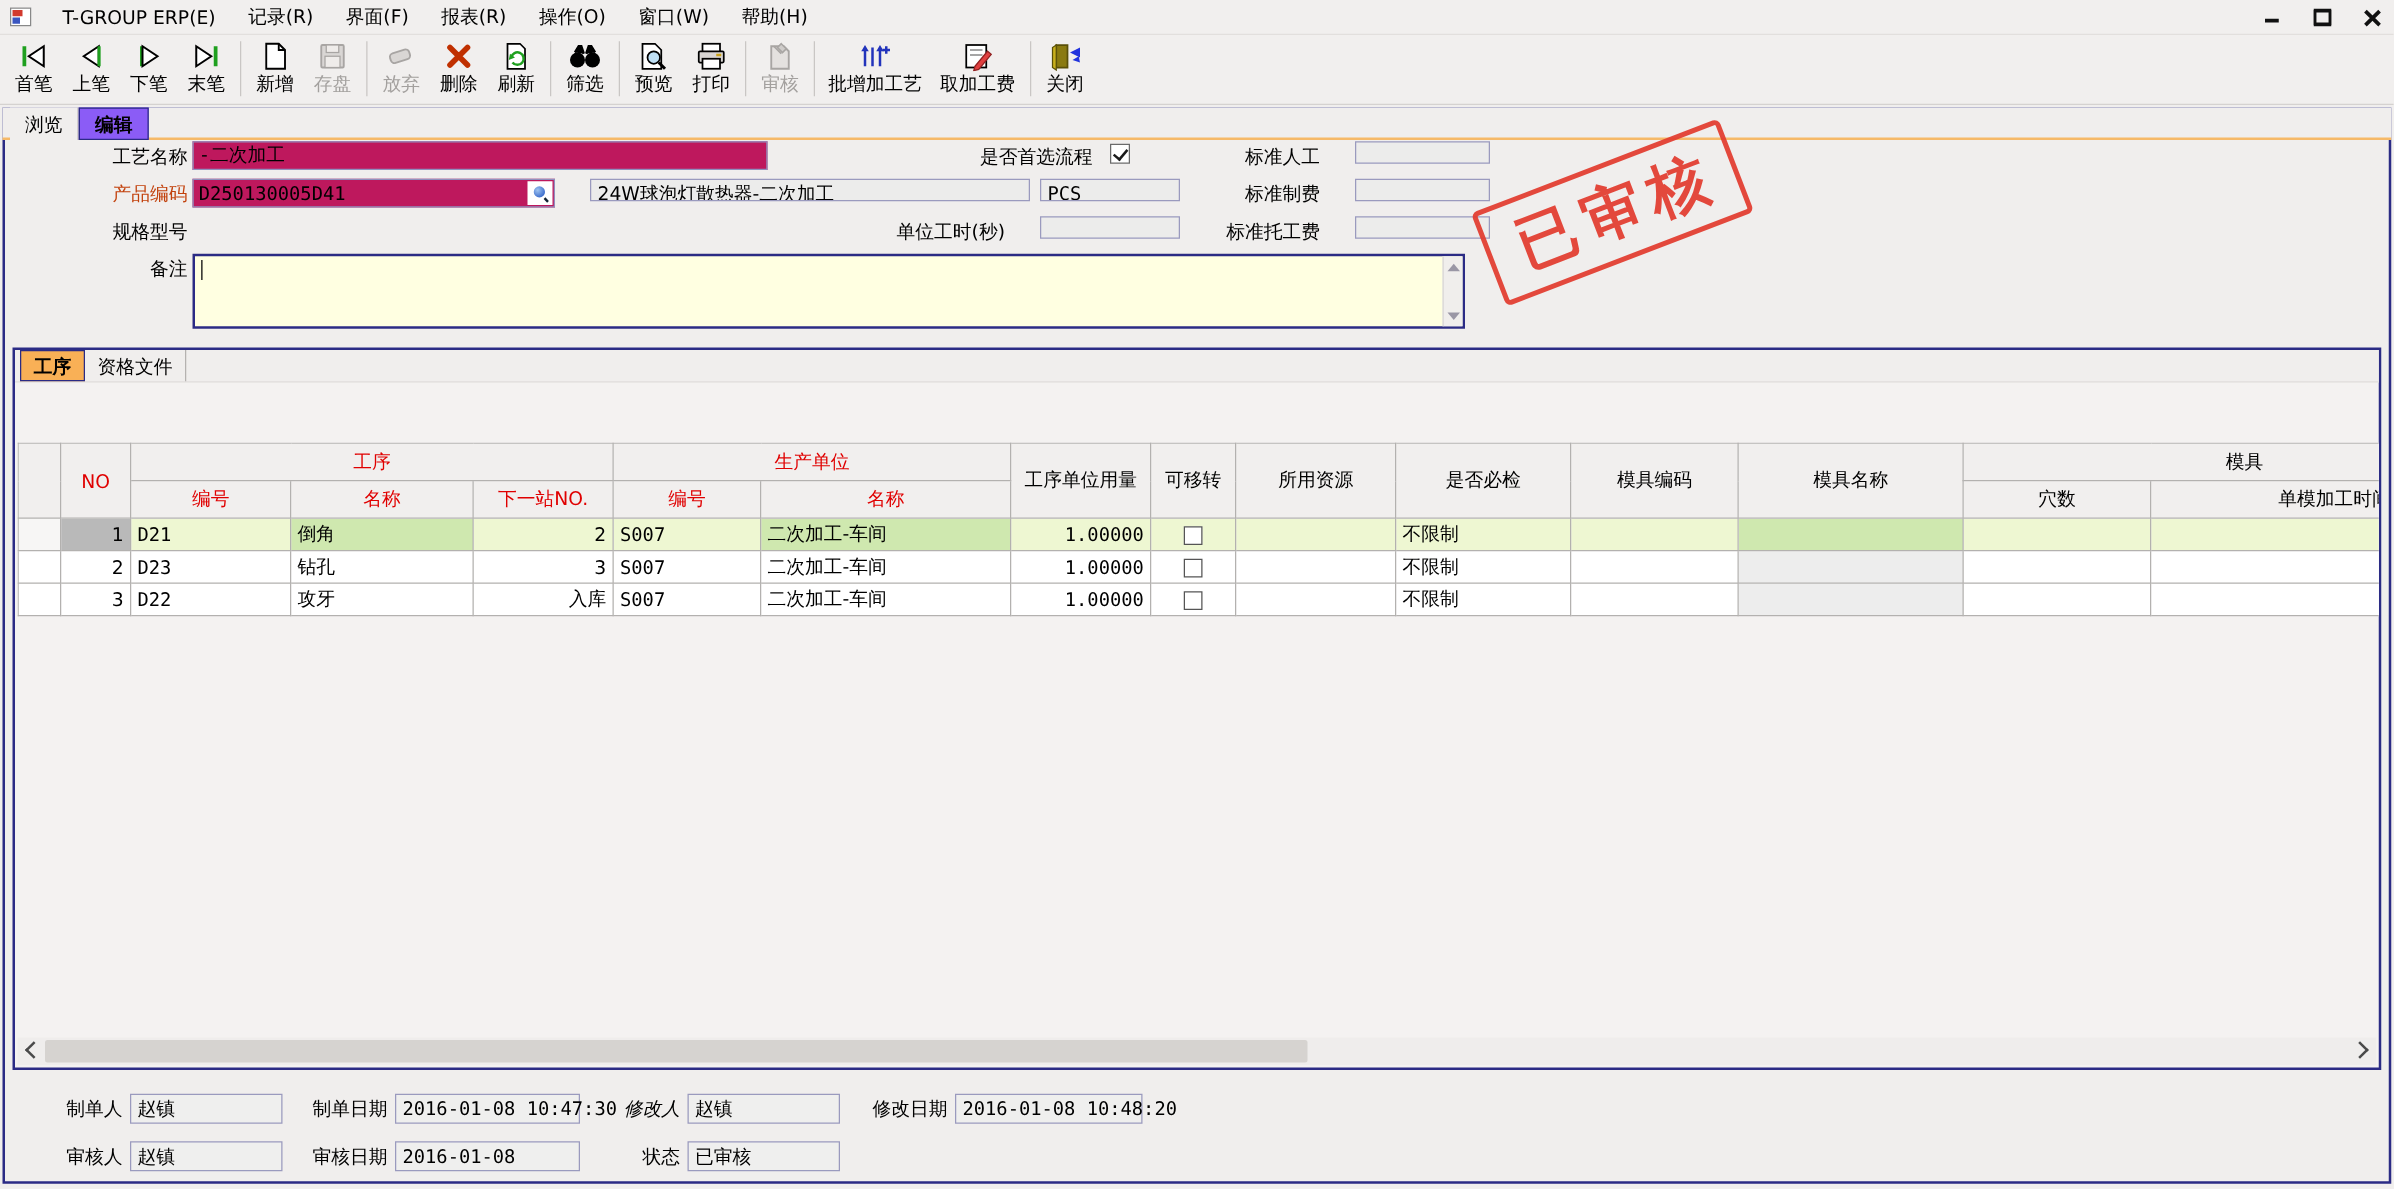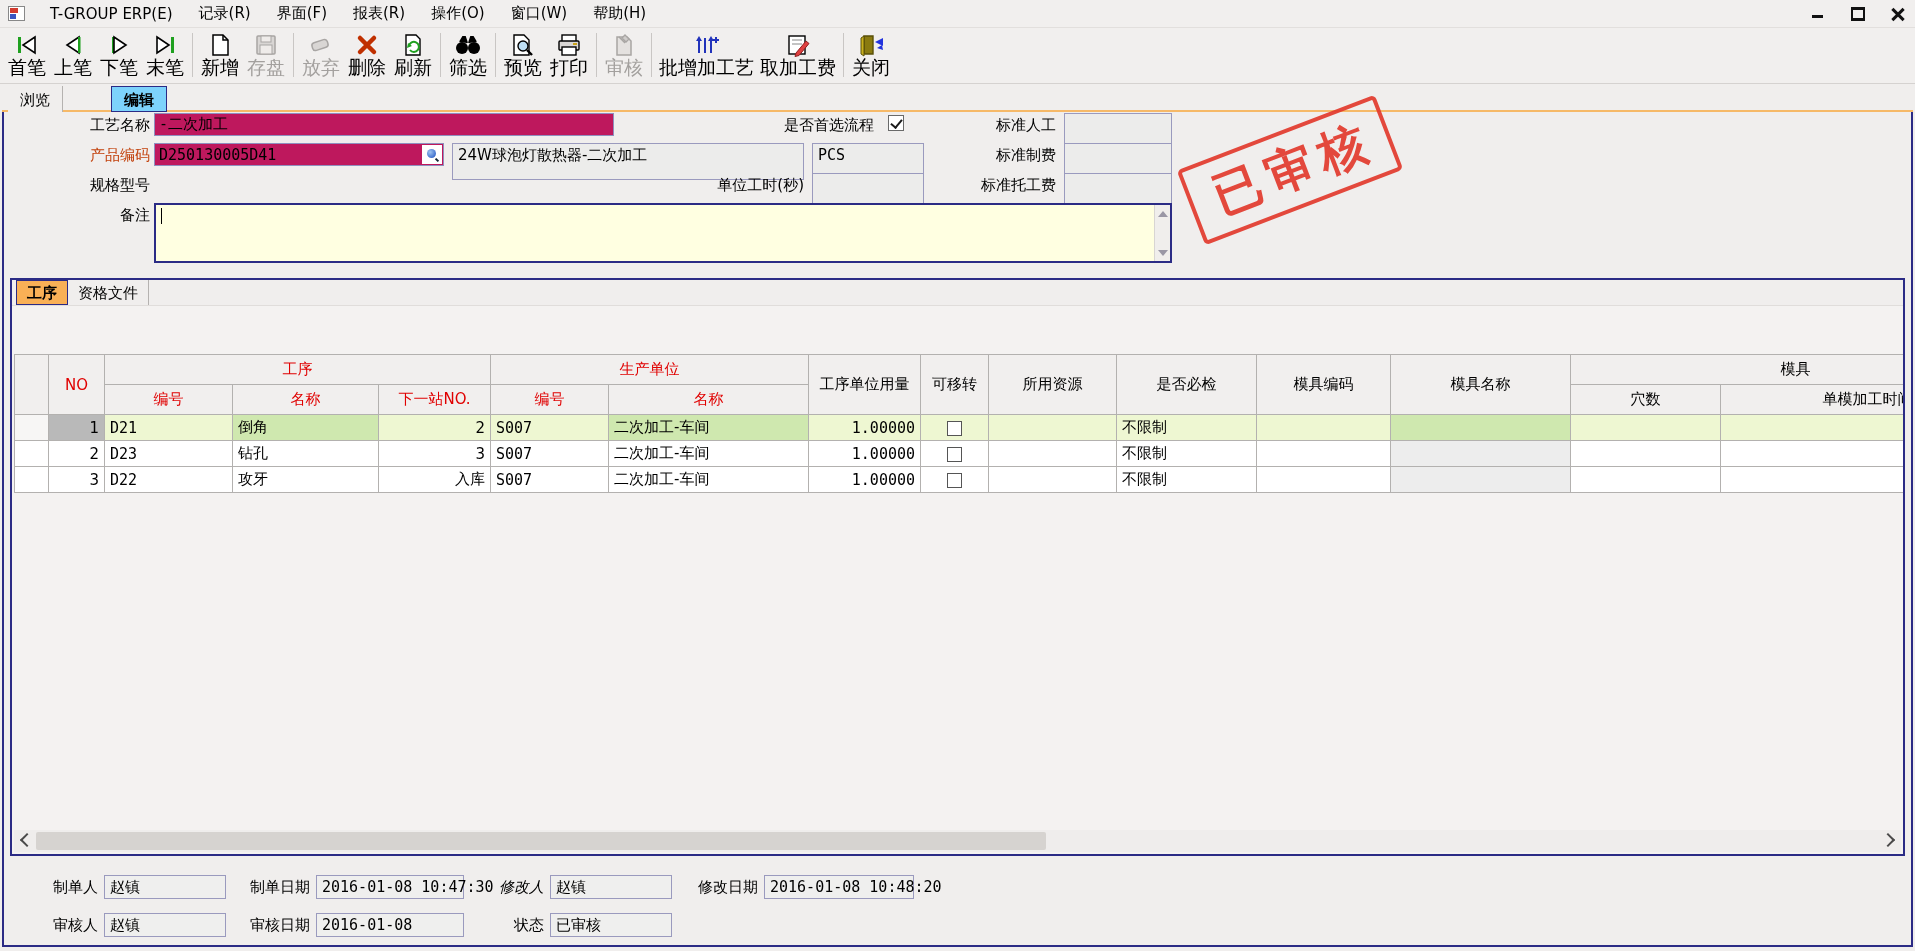--- a/index.html
+++ b/index.html
@@ -18,34 +18,34 @@
   .wc-restore::before { content:""; position:absolute; left:0; bottom:0; width:10px; height:9px; border:2px solid #111; background:#f1efee; }
   .wc-restore::after { content:""; position:absolute; right:0; top:0; width:10px; height:9px; border:2px solid #111; }
   .wc-close::before,.wc-close::after { content:""; position:absolute; left:-1px; top:6px; width:16px; height:3px; background:#111; }
   .wc-close::before { transform:rotate(45deg); }
   .wc-close::after { transform:rotate(-45deg); }
 
   
   .toolbar { position:absolute; left:0; top:28px; width:1915px; height:56px; background:#f1efee; display:flex; align-items:flex-start; padding:3px 0 0 4px; border-bottom:1px solid #d5d2d0; }
   .tbtn { display:flex; flex-direction:column; align-items:center; justify-content:flex-start; min-width:46px; padding:1px 3px; height:50px; }
   .tbtn .ticon { height:26px; display:flex; align-items:center; justify-content:center; }
-  .tbtn .tlabel { font-size:19px; line-height:18px; white-space:nowrap; }
+  .tbtn .tlabel { font-size:15px; line-height:18px; white-space:nowrap; }
   .tbtn.disabled .tlabel { color:#a3a09e; }
   .tsep { width:1px; height:44px; background:#c9c6c4; margin:2px 4px 0 4px; }
 
   
   .main-frame { position:absolute; left:2px; top:86px; width:1911px; height:861px; border:2px solid #2b2b85; background:#f0eeed; }
-  .main-tabs { position:absolute; left:-2px; top:-2px; width:1911px; height:26px; display:flex; border-bottom:2px solid #f6b968; background:#f0eeed;gap:48px; }
+  .main-tabs { position:absolute; left:-2px; top:-2px; width:1911px; height:26px; display:flex; border-bottom:2px solid #f6b968; background:#f0eeed; }
   .mtab { padding:2px 12px 0 12px; height:26px; display:flex; align-items:center; border-right:1px solid #b5b2b0; background:#f0eeed; }
-  .mtab.active { background:#7dd3fc; border:1px solid #2b2b85; font-weight:bold; }
+  .mtab.active { background:#8b5cf6; border:1px solid #2b2b85; font-weight:bold; }
 
   .flabel { position:absolute; text-align:right; white-space:nowrap; }
   .flabel.red { color:#c2410c; }
   .finput { position:absolute; height:23px; border:1px solid #8f8fbe; background:#be185d; padding:1px 4px; font-size:15px; font-family:"DejaVu Sans Mono", monospace; }
-  .fdisplay { position:absolute; height:37px; border:1px solid #9a9abe; background:#ececeb; padding:2px 5px; font-family:"DejaVu Sans Mono", monospace; white-space:nowrap; overflow:hidden; }
+  .fdisplay { position:absolute; height:18px; border:1px solid #9a9abe; background:#ececeb; padding:2px 5px; font-family:"DejaVu Sans Mono", monospace; white-space:nowrap; overflow:hidden;margin-left:20px; }
   .fdisplay.cjk { font-family:"DejaVu Sans", sans-serif; }
 
   .search-btn { position:absolute; width:20px; height:19px; background:#fff; display:flex; align-items:center; justify-content:center; }
   .mag { width:11px; height:11px; position:relative; }
   .mag::before { content:""; position:absolute; left:0; top:0; width:9px; height:9px; border-radius:50%; background:radial-gradient(circle at 35% 35%, #9ec3f0, #1a4fc0); }
   .mag::after { content:""; position:absolute; right:-1px; bottom:-1px; width:4px; height:2px; background:#123; transform:rotate(45deg); }
 
   .checkbox { position:absolute; width:16px; height:16px; border:1px solid #6a6a6a; background:#fff; }
   .checkbox.checked::after { content:""; position:absolute; left:4px; top:1px; width:5px; height:9px; border-right:2px solid #1a1a1a; border-bottom:2px solid #1a1a1a; transform:rotate(40deg); }
 

